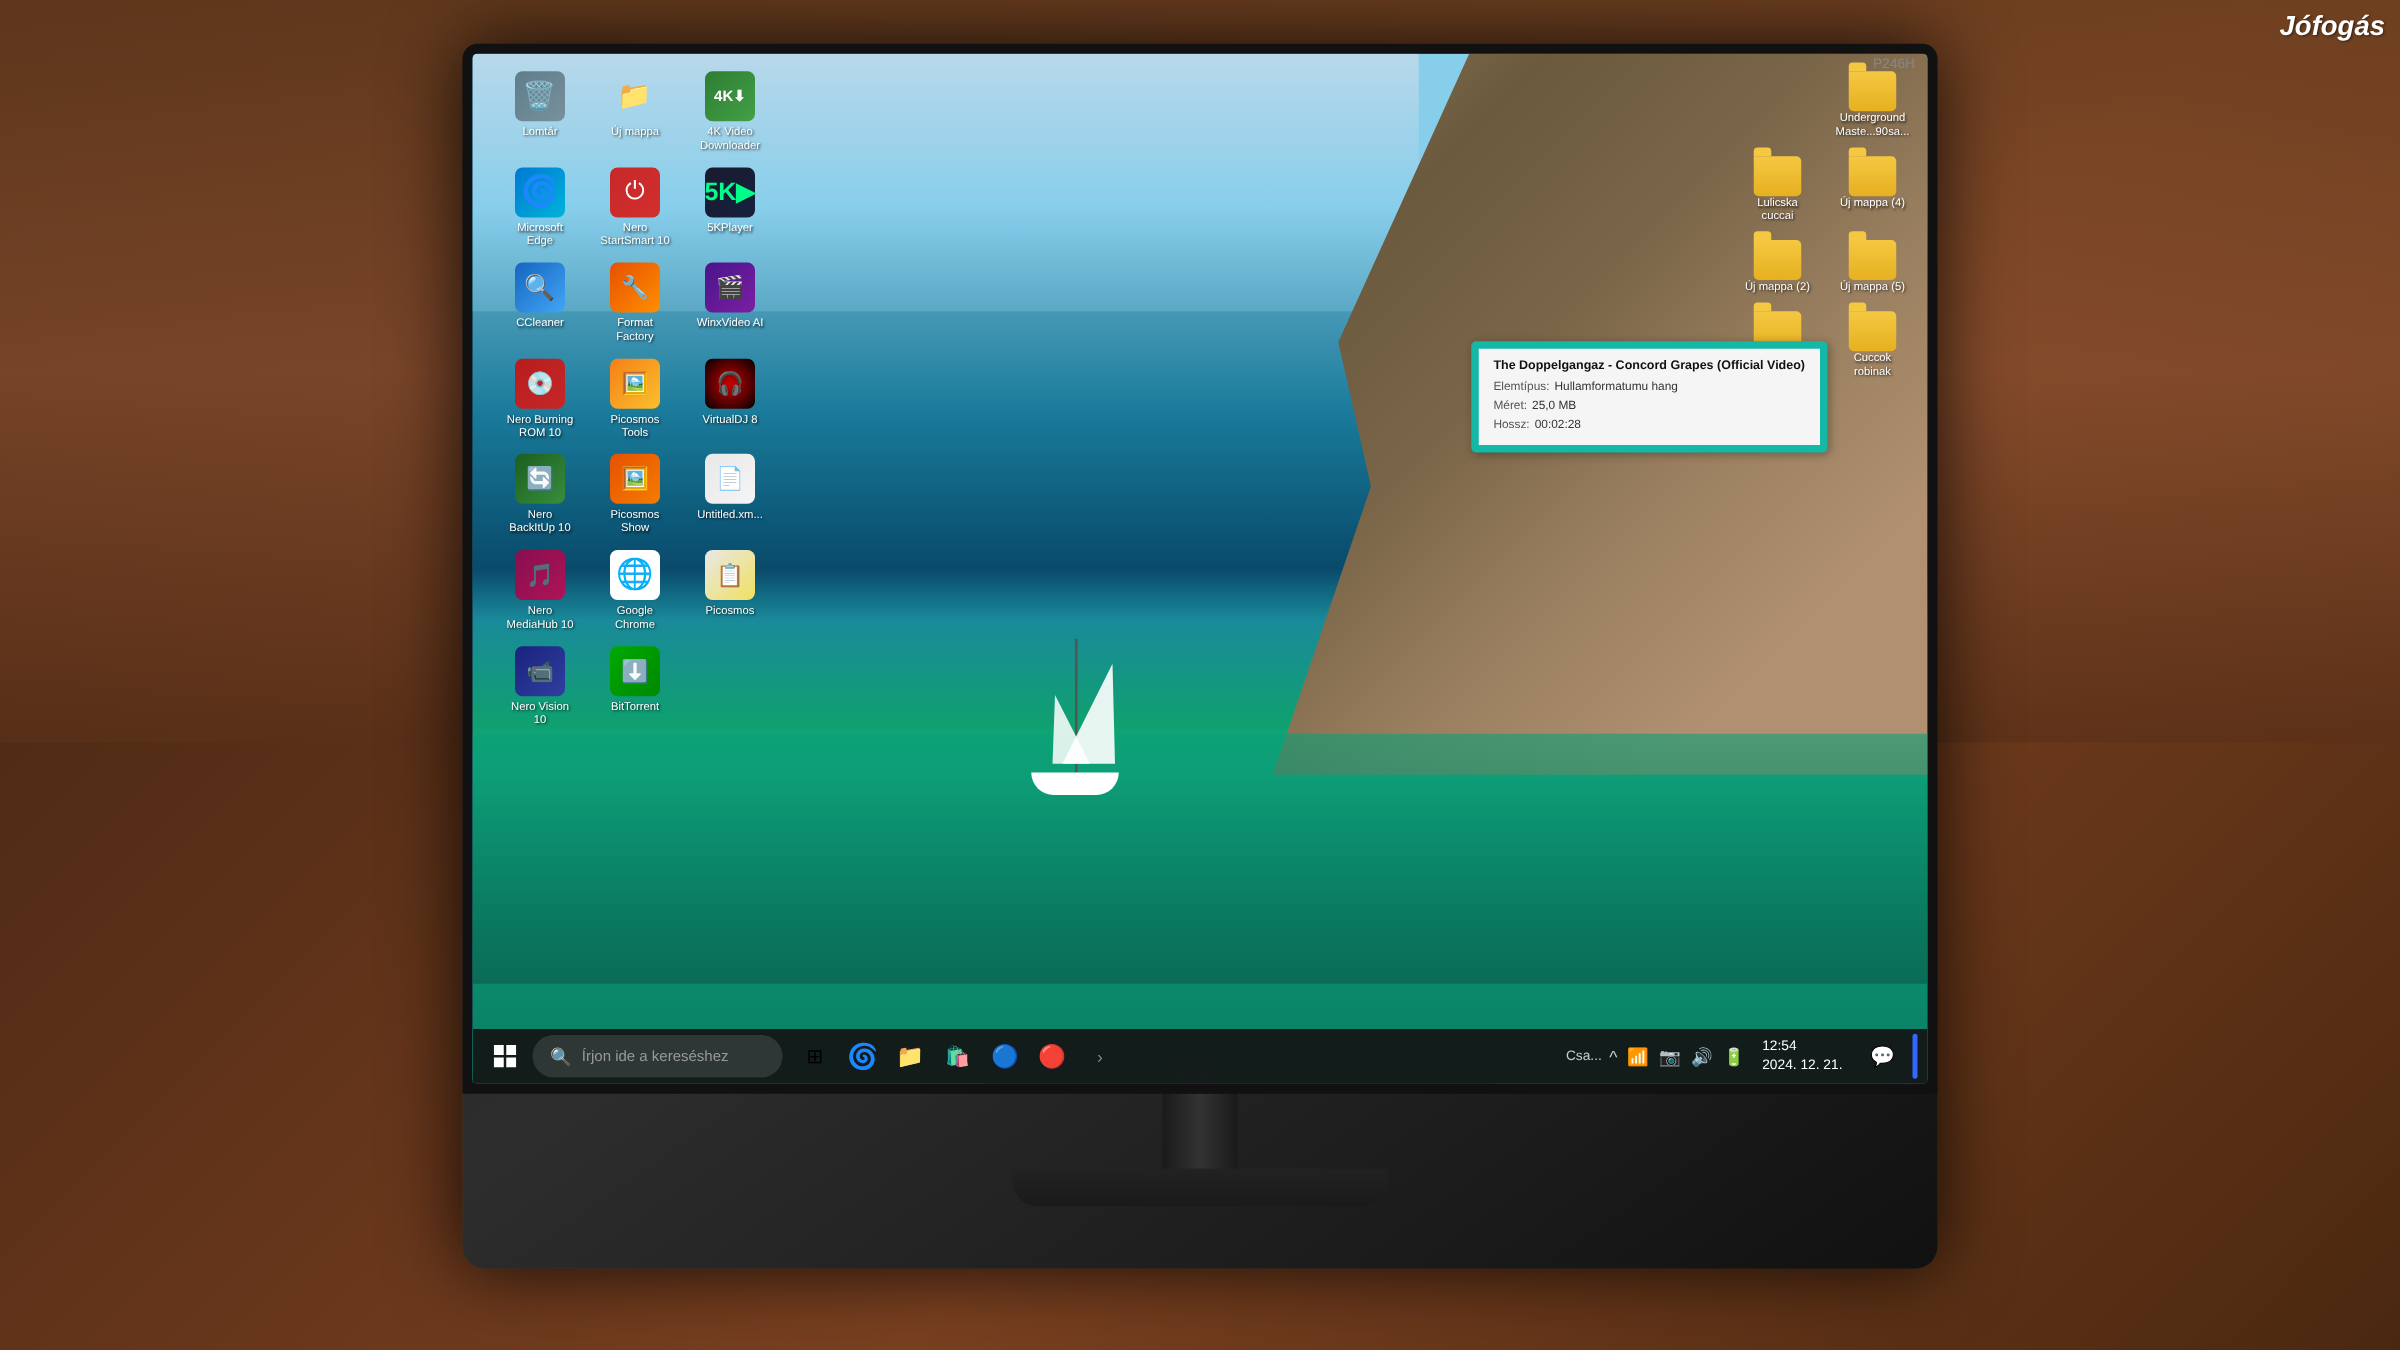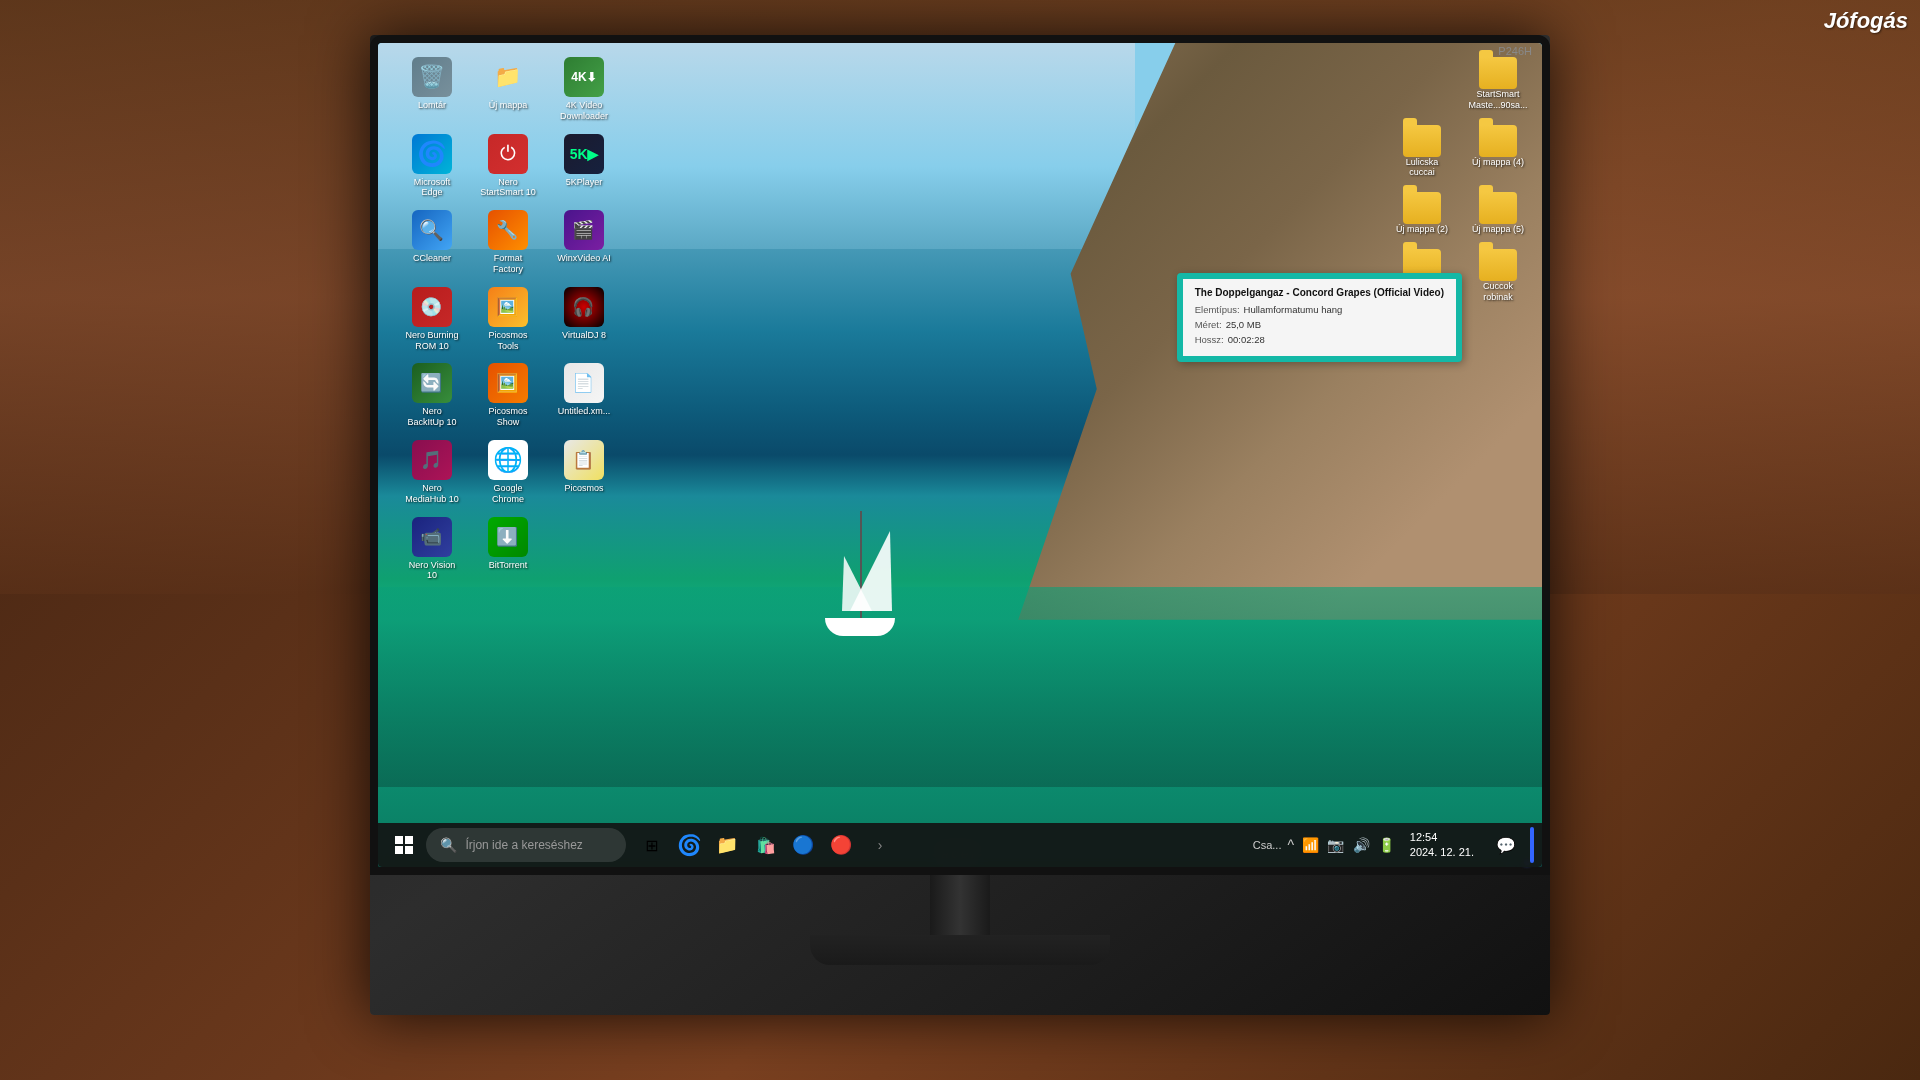--- a/index.html
+++ b/index.html
@@ -26,21 +26,21 @@
       z-index: 9999;
       text-shadow: 1px 1px 2px rgba(0,0,0,0.5);
     }
 
     
     .monitor-outer {
       position: relative;
       width: 1180px;
       height: 980px;
       background: linear-gradient(145deg, #1a1a1a, #2d2d2d, #111);
-      border-radius: 4px;
+      border-radius: 18px;
       display: flex;
       flex-direction: column;
       align-items: center;
       justify-content: flex-start;
       box-shadow: 0 0 60px rgba(0,0,0,0.8);
     }
 
     .monitor-bezel {
       position: relative;
       width: 100%;
@@ -494,21 +494,21 @@
             <div class="icon-img" style="background:linear-gradient(135deg,#0078d4,#00b4d8);font-size:24px;">🌀</div>
             <span class="icon-label">Microsoft
 Edge</span>
           </div>
           <div class="desktop-icon">
             <div class="icon-img icon-nero-ss" style="color:white;font-size:20px;">⏻</div>
             <span class="icon-label">Nero
 StartSmart 10</span>
           </div>
           <div class="desktop-icon">
-            <div class="icon-img icon-5kplayer" style="color:#00ff88;font-size:14px;font-weight:bold;">5K▶</div>
+            <div class="icon-img icon-5kplayer" style="color:#00ff88;font-size:20px;font-weight:bold;">5K▶</div>
             <span class="icon-label">5KPlayer</span>
           </div>
         </div>
 
         <div class="icon-row">
           <div class="desktop-icon">
             <div class="icon-img" style="background:linear-gradient(135deg,#1565C0,#42A5F5);color:white;font-size:20px;">🔍</div>
             <span class="icon-label">CCleaner</span>
           </div>
           <div class="desktop-icon">
@@ -584,21 +584,21 @@
             <span class="icon-label">BitTorrent</span>
           </div>
         </div>
       </div>
 
       <div class="right-icons">
 
         <div class="right-icon-row">
           <div class="desktop-icon">
             <div class="folder-small"></div>
-            <span class="icon-label">StartSmart
+            <span class="icon-label">Underground
 Maste...90sa...</span>
           </div>
         </div>
 
 
         <div class="right-icon-row">
           <div class="desktop-icon">
             <div class="folder-small"></div>
             <span class="icon-label">Lulicska
 cuccai</span>

